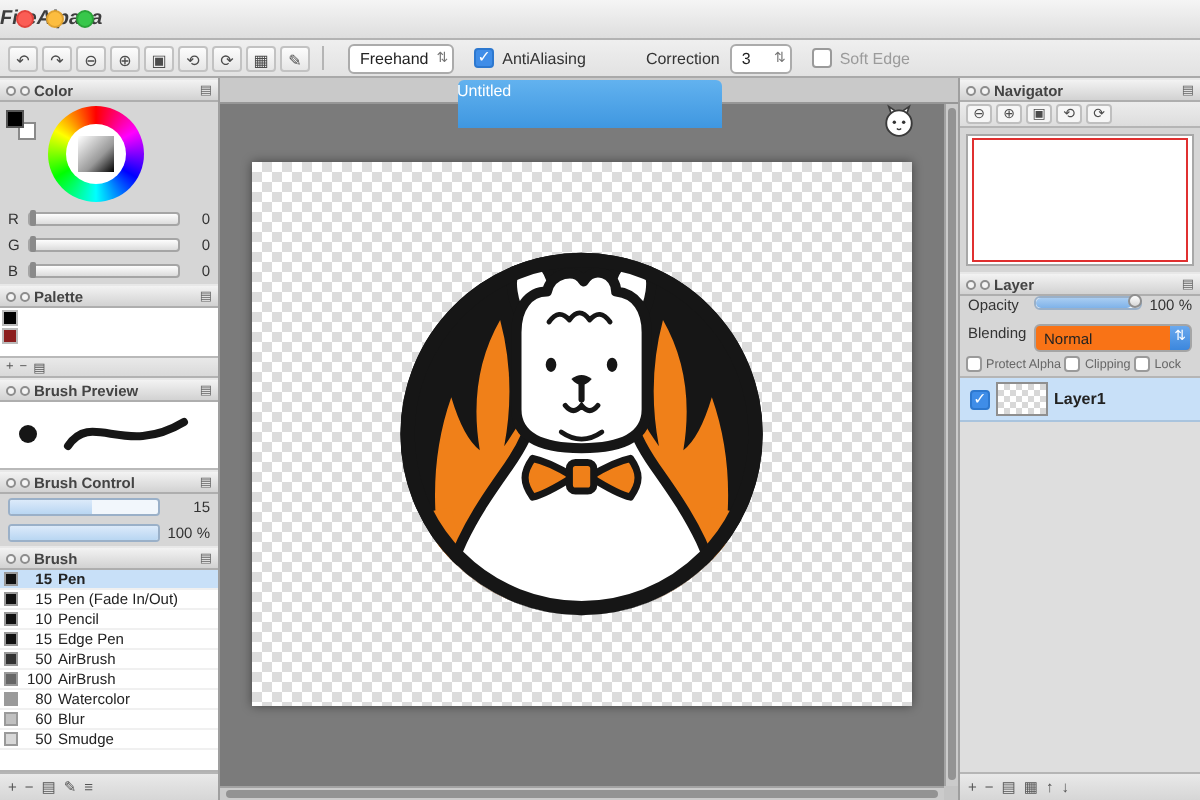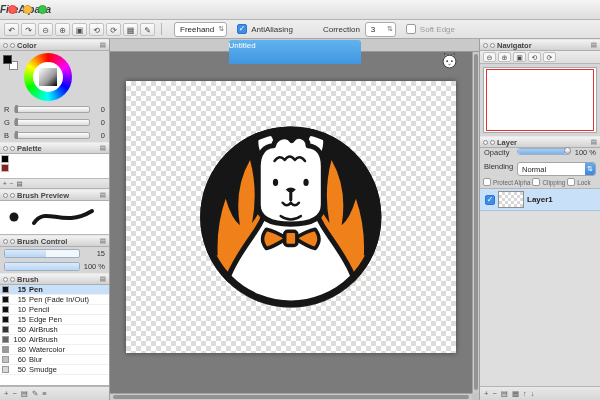--- a/index.html
+++ b/index.html
@@ -100,21 +100,21 @@
   .navprev{height:64px;flex:none;margin:3px;background:#fff;border:1px solid #a8a8a8;position:relative;}
   .navframe{position:absolute;top:1px;bottom:1px;left:2px;right:2px;border:1px solid #e03030;}
 
   
   .oprow{height:14px;flex:none;display:flex;align-items:flex-start;gap:3px;padding:0 4px;font-size:7.5px;color:#333;box-sizing:border-box;}
   .oplabel{flex:none;width:30px;}
   .optrack{flex:1;height:5px;background:#eef4fb;border:1px solid #9ab0c8;border-radius:3px;position:relative;}
   .opfill{position:absolute;left:0;top:0;bottom:0;width:92%;background:linear-gradient(#a9cdf2,#7fb2e8);border-radius:3px;}
   .opknob{position:absolute;right:-1px;top:-2px;width:7px;height:7px;background:linear-gradient(#fdfdfd,#d8d8d8);border:1px solid #8f8f8f;border-radius:50%;box-sizing:border-box;}
   .opval{flex:none;width:22px;text-align:right;}
-  .macselect{flex:1;height:12px;background:#ffffff;border:1px solid #a5a5a5;border-radius:3px;display:flex;align-items:center;overflow:hidden;}
+  .macselect{flex:1;height:12px;background:#f97316;border:1px solid #a5a5a5;border-radius:3px;display:flex;align-items:center;overflow:hidden;}
   .msval{flex:1;font-size:7.5px;padding-left:4px;color:#222;}
   .mscap{width:10px;height:100%;background:linear-gradient(#6aa9ee,#3c87dd);color:#fff;font-size:7px;line-height:12px;text-align:center;flex:none;}
   .optsrow{height:12px;flex:none;display:flex;align-items:center;gap:2px;padding:0 3px;font-size:6.3px;color:#666;box-sizing:border-box;}
   .optsrow .cb{width:8px;height:8px;margin-left:0;flex:none;}
   .layerlist{flex:1;background:#dedede;border-top:1px solid #b5b5b5;overflow:hidden;}
   .layer-row{height:22px;display:flex;align-items:center;gap:3px;padding:0 3px;background:#c8e0f8;border-bottom:1px solid #a9c4de;box-sizing:border-box;}
   .lthumb{width:26px;height:17px;background-color:#fff;border:1px solid #8f8f8f;box-sizing:border-box;flex:none;
     background-image:linear-gradient(45deg,#d8d8d8 25%,transparent 25%,transparent 75%,#d8d8d8 75%),linear-gradient(45deg,#d8d8d8 25%,transparent 25%,transparent 75%,#d8d8d8 75%);
     background-size:6px 6px;background-position:0 0,3px 3px;}
   .lname{font-size:8px;font-weight:bold;color:#222;}

